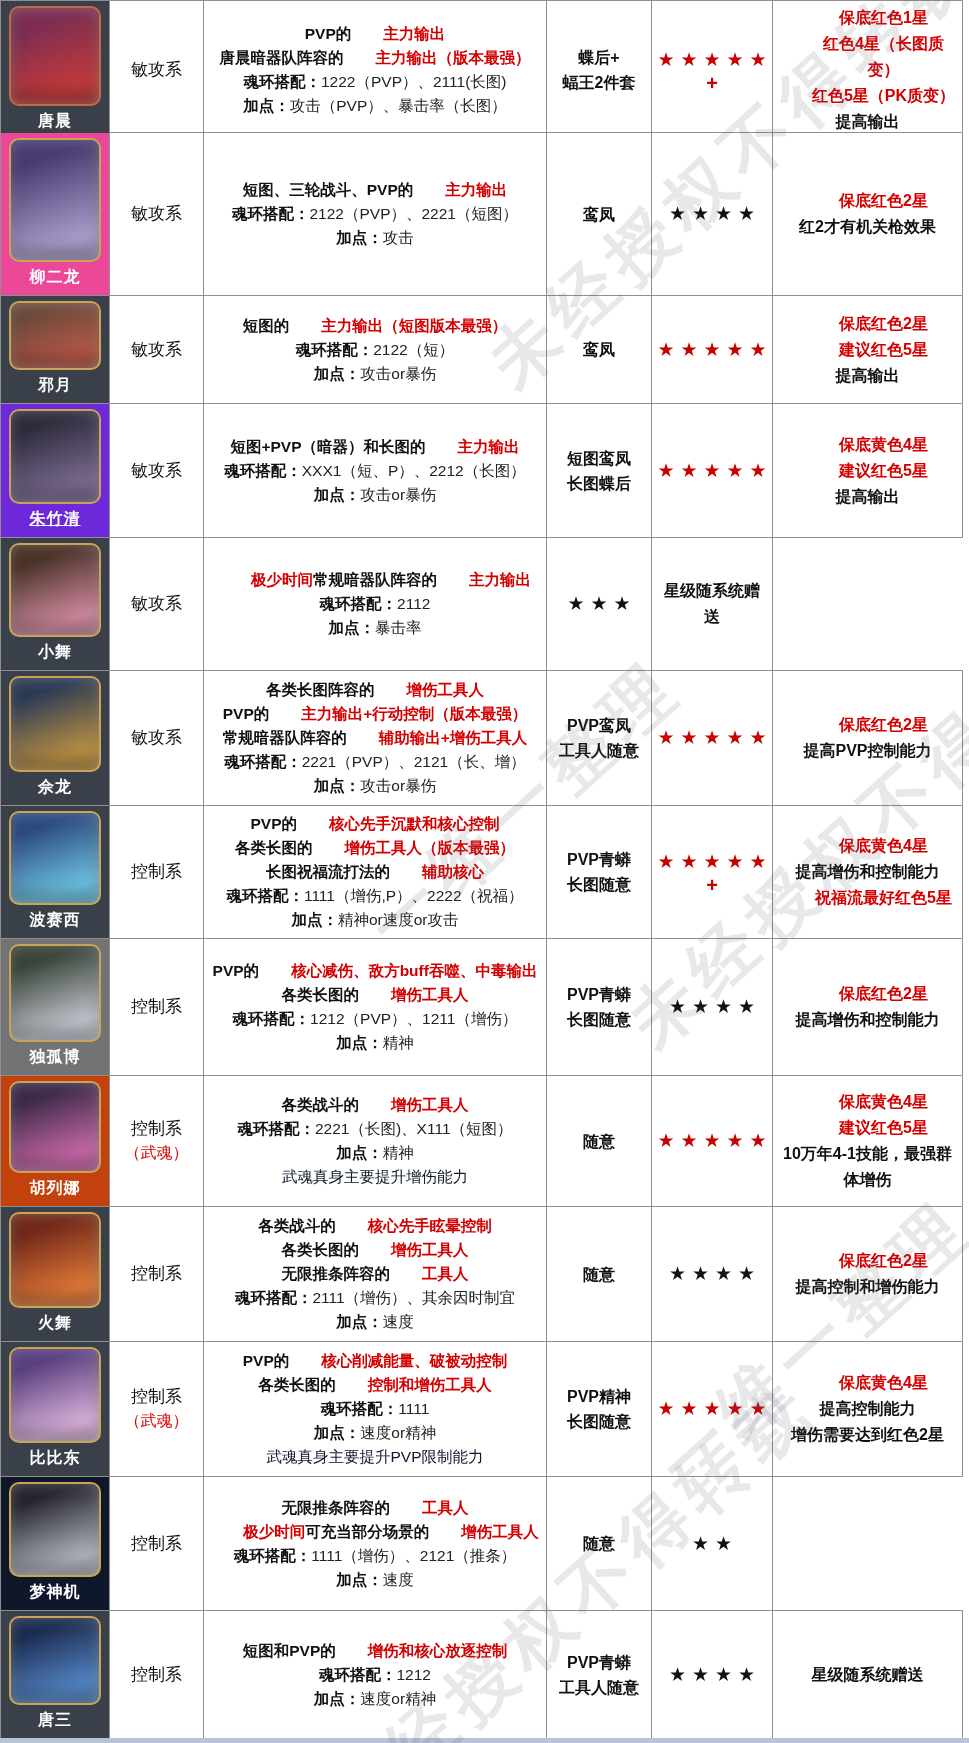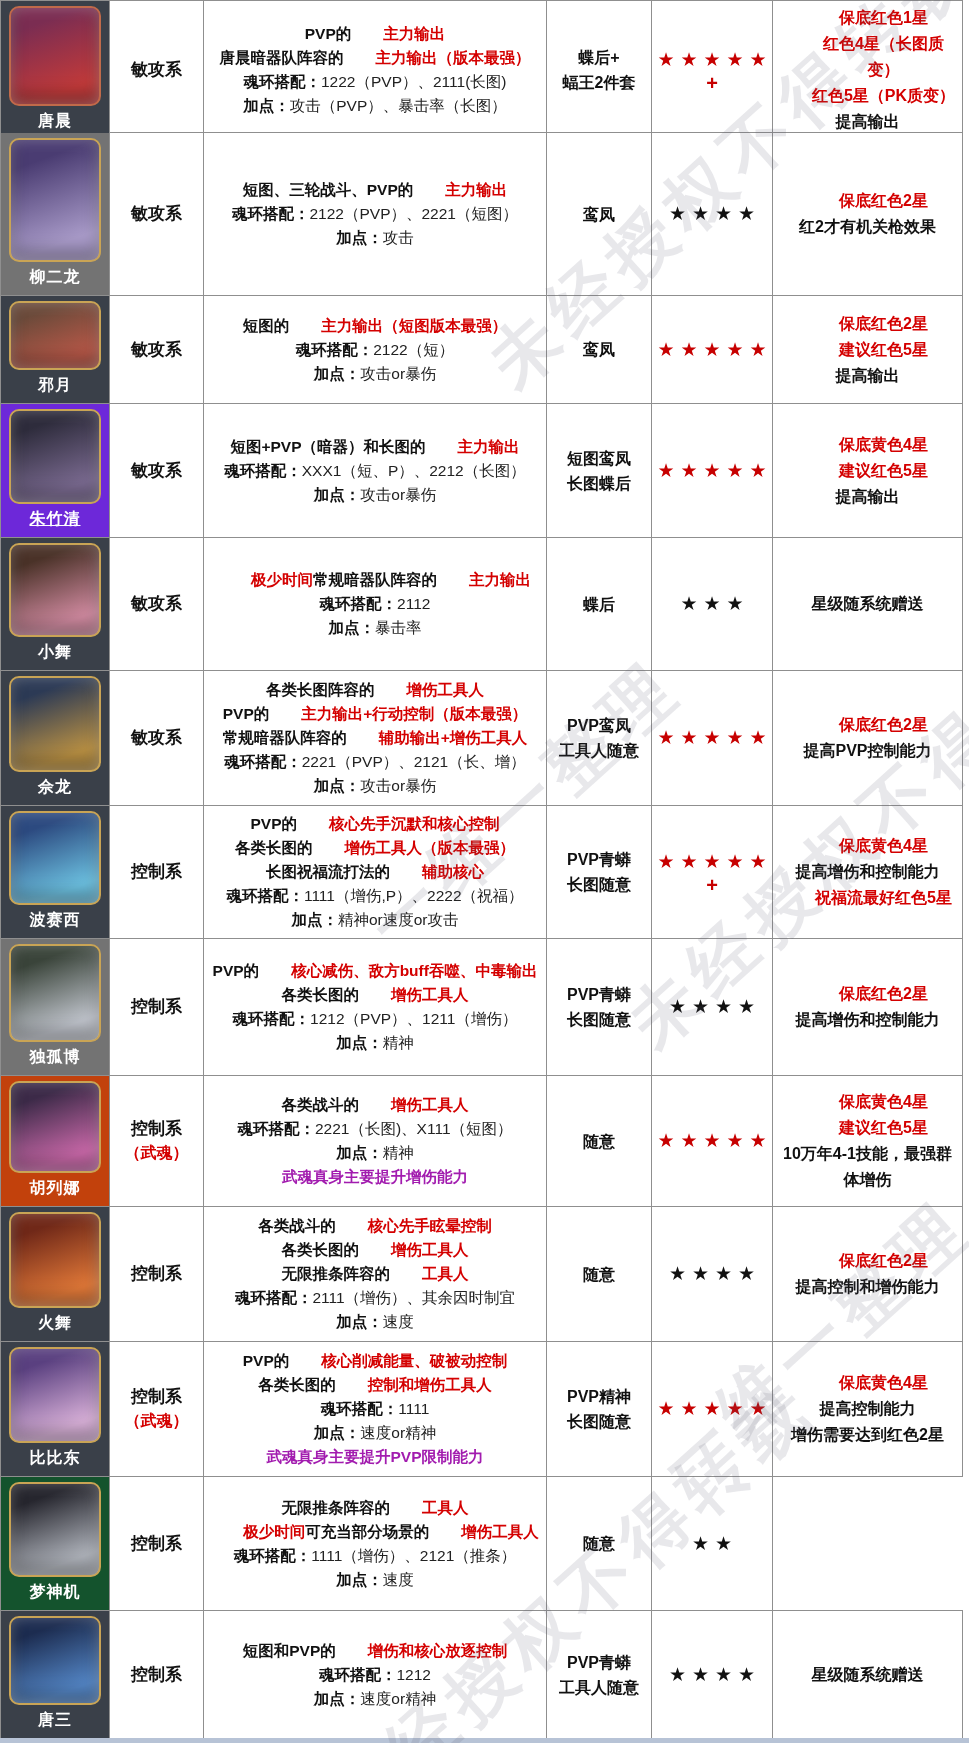--- a/index.html
+++ b/index.html
@@ -6,34 +6,34 @@
   html,body { background:#fff; }
   body { font-family: "Liberation Sans", "DejaVu Sans", sans-serif; }
   .sheet { position:relative; width:969px; height:1743px; background:#fff; overflow:hidden; }
   .table { position:absolute; left:0; top:0; width:963px; border-top:1px solid #8f8f8f; }
   .row { display:grid; grid-template-columns:110px 94px 343px 105px 121px 190px; border-bottom:1px solid #8f8f8f; }
   .cell { border-right:1px solid #8f8f8f; display:flex; flex-direction:column; justify-content:center; align-items:center; text-align:center; padding:4px 6px; position:relative; }
   .cell.avatar-cell { border-left:1px solid #8f8f8f; padding:5px 0 4px 0; }
   .avatar-cell { color:#fff; }
   .tile { width:92px; flex:1 1 auto; max-height:128px; border-radius:10px; border:2px solid #c9a455; box-shadow: inset 0 0 14px rgba(255,255,255,.28), inset 0 -10px 16px rgba(0,0,0,.35); }
   .char-name { font-size:16px; font-weight:700; padding:5px 0 3px 0; letter-spacing:1px; }
-  .class-cell { font-size:17px; font-weight:700; color:#111; line-height:24px; }
+  .class-cell { font-size:17px; font-weight:400; color:#111; line-height:24px; }
   .class-sub { color:#d40000; font-size:16px; }
   .desc-cell { font-size:15.5px; line-height:24px; color:#222; }
   .set-cell { font-size:16px; font-weight:700; color:#111; line-height:25px; }
   .stars-cell { line-height:26px; }
   .stars { font-size:19px; letter-spacing:6px; white-space:nowrap; text-indent:6px; }
   .stars.red { color:#c70000; }
   .stars.black { color:#111; }
   .plus { color:#c70000; font-size:20px; font-weight:700; line-height:20px; }
   .notes-cell { font-size:16px; font-weight:700; line-height:26px; }
   .t-k { color:#111; font-weight:700; }
   .t-n { color:#222; font-weight:400; }
   .t-r { color:#d40000; font-weight:700;margin-left:32px; }
-  .t-o { color:#a21caf; font-weight:700; }
+  .t-o { color:#0f172a; font-weight:400; }
   .watermark { position:absolute; white-space:nowrap; color:rgba(90,95,110,0.14); font-size:68px; font-weight:700; letter-spacing:10px; transform:rotate(-42deg); pointer-events:none; z-index:5; }
   .bottom-strip { position:absolute; left:0; bottom:0; width:969px; height:5px; background:#b7c3d6; }
 </style>
 </head>
 <body>
 
 <div class="sheet">
   <div class="table" id="table">
       <div class="row" style="height: 132px;">
         <div class="cell avatar-cell" style="background: rgb(58, 64, 73);">
@@ -58,21 +58,21 @@
           <div class="plus">+</div>
         </div>
         <div class="cell notes-cell">
           <div class="t-r">保底红色1星</div>
           <div class="t-r">红色4星（长图质变）</div>
           <div class="t-r">红色5星（PK质变）</div>
           <div class="t-k">提高输出</div>
         </div>
       </div>
       <div class="row" style="height: 163px;">
-        <div class="cell avatar-cell" style="background: #737373;">
+        <div class="cell avatar-cell" style="background: #ec4899;">
           <div class="tile" style="background: linear-gradient(160deg, rgb(74, 60, 114) 20%, rgb(168, 154, 200) 80%); border-color: rgb(201, 164, 85);"></div>
           <div class="char-name">柳二龙</div>
         </div>
         <div class="cell class-cell">
           <div>敏攻系</div>
         </div>
         <div class="cell desc-cell">
           <div class="line"><span class="t-k">短图、三轮战斗、PVP的</span><span class="t-r">主力输出</span></div>
           <div class="line"><span class="t-k">魂环搭配：</span><span class="t-n">2122（PVP）、2221（短图）</span></div>
           <div class="line"><span class="t-k">加点：</span><span class="t-n">攻击</span></div>
@@ -144,23 +144,20 @@
           <div class="tile" style="background: linear-gradient(160deg, rgb(74, 50, 40) 20%, rgb(208, 138, 160) 80%); border-color: rgb(201, 164, 85);"></div>
           <div class="char-name">小舞</div>
         </div>
         <div class="cell class-cell">
           <div>敏攻系</div>
         </div>
         <div class="cell desc-cell">
           <div class="line"><span class="t-r">极少时间</span><span class="t-k">常规暗器队阵容的</span><span class="t-r">主力输出</span></div>
           <div class="line"><span class="t-k">魂环搭配：</span><span class="t-n">2112</span></div>
           <div class="line"><span class="t-k">加点：</span><span class="t-n">暴击率</span></div>
-        </div>
-        <div class="cell set-cell">
-          <div>蝶后</div>
         </div>
         <div class="cell stars-cell">
           <div class="stars black">★★★</div>
         </div>
         <div class="cell notes-cell">
           <div class="t-k">星级随系统赠送</div>
         </div>
       </div>
       <div class="row" style="height: 135px;">
         <div class="cell avatar-cell" style="background: rgb(58, 64, 73);">
@@ -320,21 +317,21 @@
         <div class="cell stars-cell">
           <div class="stars red">★★★★★</div>
         </div>
         <div class="cell notes-cell">
           <div class="t-r">保底黄色4星</div>
           <div class="t-k">提高控制能力</div>
           <div class="t-k">增伤需要达到红色2星</div>
         </div>
       </div>
       <div class="row" style="height: 134px;">
-        <div class="cell avatar-cell" style="background: #14532d;">
+        <div class="cell avatar-cell" style="background: #0f172a;">
           <div class="tile" style="background: linear-gradient(160deg, rgb(38, 38, 46) 20%, rgb(176, 180, 188) 80%); border-color: rgb(201, 164, 85);"></div>
           <div class="char-name">梦神机</div>
         </div>
         <div class="cell class-cell">
           <div>控制系</div>
         </div>
         <div class="cell desc-cell">
           <div class="line"><span class="t-k">无限推条阵容的</span><span class="t-r">工具人</span></div>
           <div class="line"><span class="t-r">极少时间</span><span class="t-k">可充当部分场景的</span><span class="t-r">增伤工具人</span></div>
           <div class="line"><span class="t-k">魂环搭配：</span><span class="t-n">1111（增伤）、2121（推条）</span></div>

